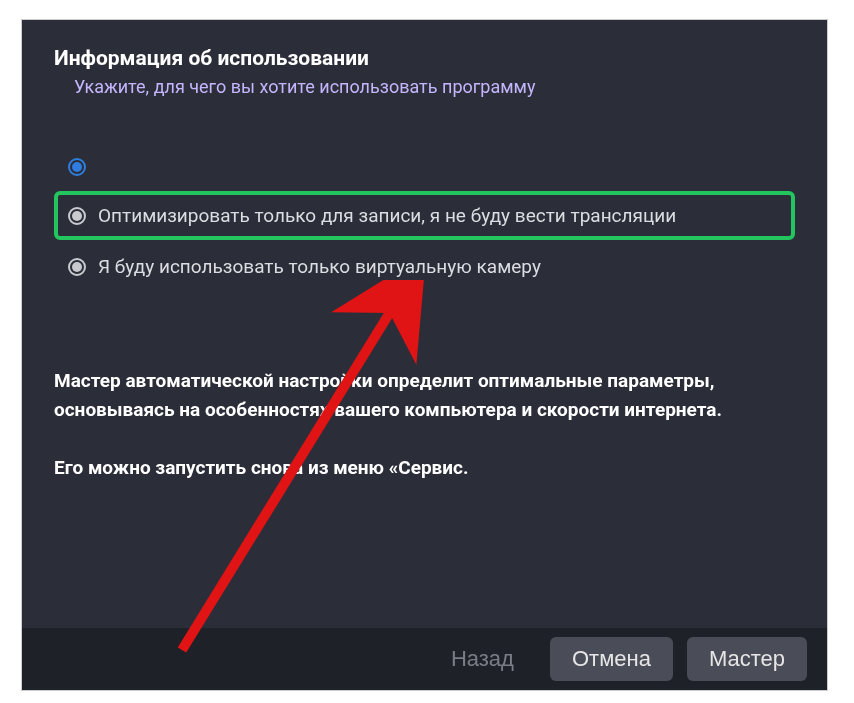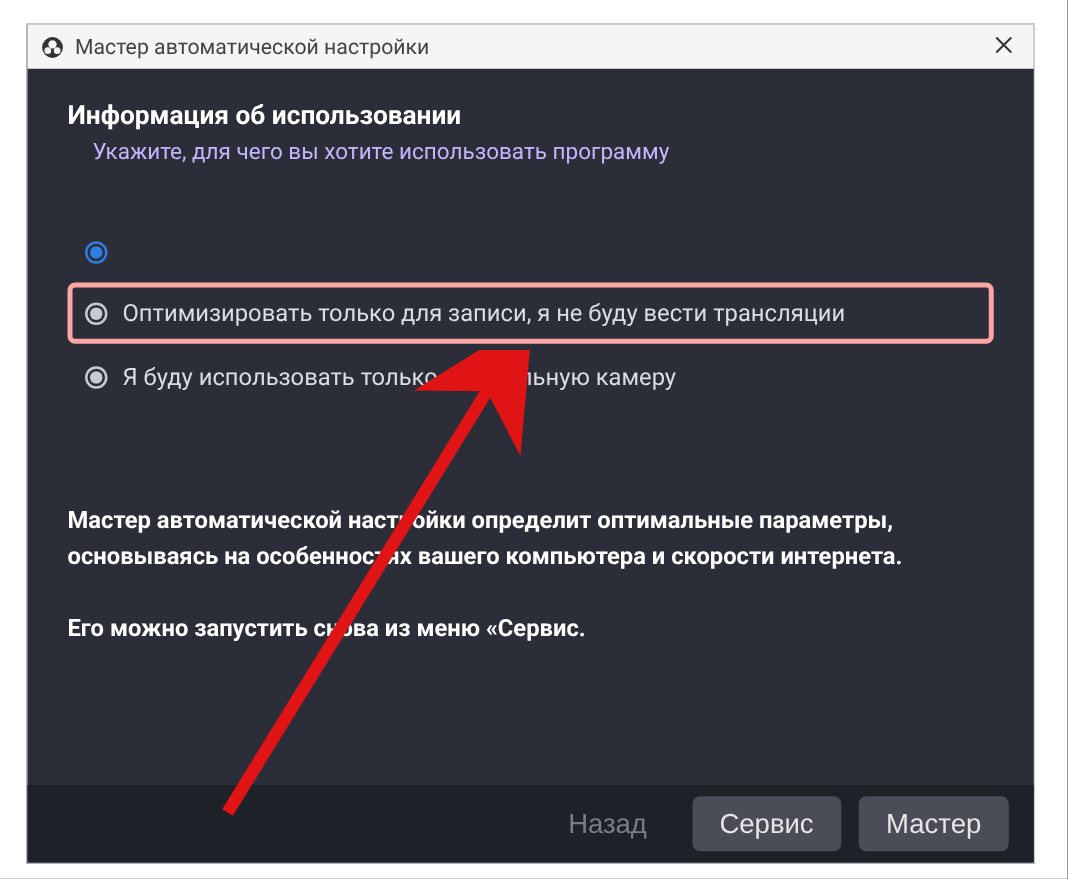--- a/index.html
+++ b/index.html
@@ -90,21 +90,21 @@
     }
     .option {
       display: flex;
       align-items: center;
       gap: 12px;
       padding: 9px 10px;
       cursor: pointer;
       border: 4px solid transparent;
     }
     .option.highlighted {
-      border: 4px solid #fca5a5;
+      border: 4px solid #22c55e;
       border-radius: 6px;
     }
     .radio {
       width: 18px;
       height: 18px;
       border-radius: 50%;
       border: 2px solid #c8cad0;
       display: flex;
       align-items: center;
       justify-content: center;
@@ -177,41 +177,20 @@
       height: 380px;
       pointer-events: none;
       z-index: 10;
     }
   </style>
 </head>
 <body>
 
 <div class="window">
 
-  <div class="titlebar">
-    <div class="titlebar-left">
-      <span class="app-icon">
-        <svg viewBox="0 0 24 24">
-          <circle cx="12" cy="12" r="10" fill="#333"></circle>
-          <circle cx="12" cy="9" r="4" fill="#f5f5f5"></circle>
-          <circle cx="7.5" cy="15" r="3.2" fill="#f5f5f5"></circle>
-          <circle cx="16.5" cy="15" r="3.2" fill="#f5f5f5"></circle>
-        </svg>
-      </span>
-      <span class="titlebar-title">Мастер автоматической настройки</span>
-    </div>
-    <button class="close-btn">
-      <span>
-        <svg width="14" height="14" viewBox="0 0 14 14">
-          <line x1="1" y1="1" x2="13" y2="13" stroke="#333" stroke-width="1.6"></line>
-          <line x1="13" y1="1" x2="1" y2="13" stroke="#333" stroke-width="1.6"></line>
-        </svg>
-      </span>
-    </button>
-  </div>
 
   <div class="content">
 
     <div class="header">
       <div class="header-title">Информация об использовании</div>
       <div class="header-subtitle">Укажите, для чего вы хотите использовать программу</div>
     </div>
 
     <div class="options">
 
@@ -237,21 +216,21 @@
 
     </div>
 
     <div class="description">Мастер автоматической настройки определит оптимальные параметры, основываясь на особенностях вашего компьютера и скорости интернета.</div>
     <div class="description2">Его можно запустить снова из меню «Сервис.</div>
 
   </div>
 
   <div class="button-bar">
     <button class="btn disabled">Назад</button>
-    <button class="btn">Сервис</button>
+    <button class="btn">Отмена</button>
     <button class="btn">Мастер</button>
   </div>
 
   <svg class="annotation-arrow" viewBox="0 0 280 380">
     <defs>
       <marker id="arrowhead" markerWidth="12" markerHeight="12" refX="6" refY="6" orient="auto">
         <path d="M1,1 L11,6 L1,11 L4,6 Z" fill="#e01414"></path>
       </marker>
     </defs>
     <line x1="30" y1="370" x2="248" y2="16" stroke="#e01414" stroke-width="10" marker-end="url(#arrowhead)"></line>

